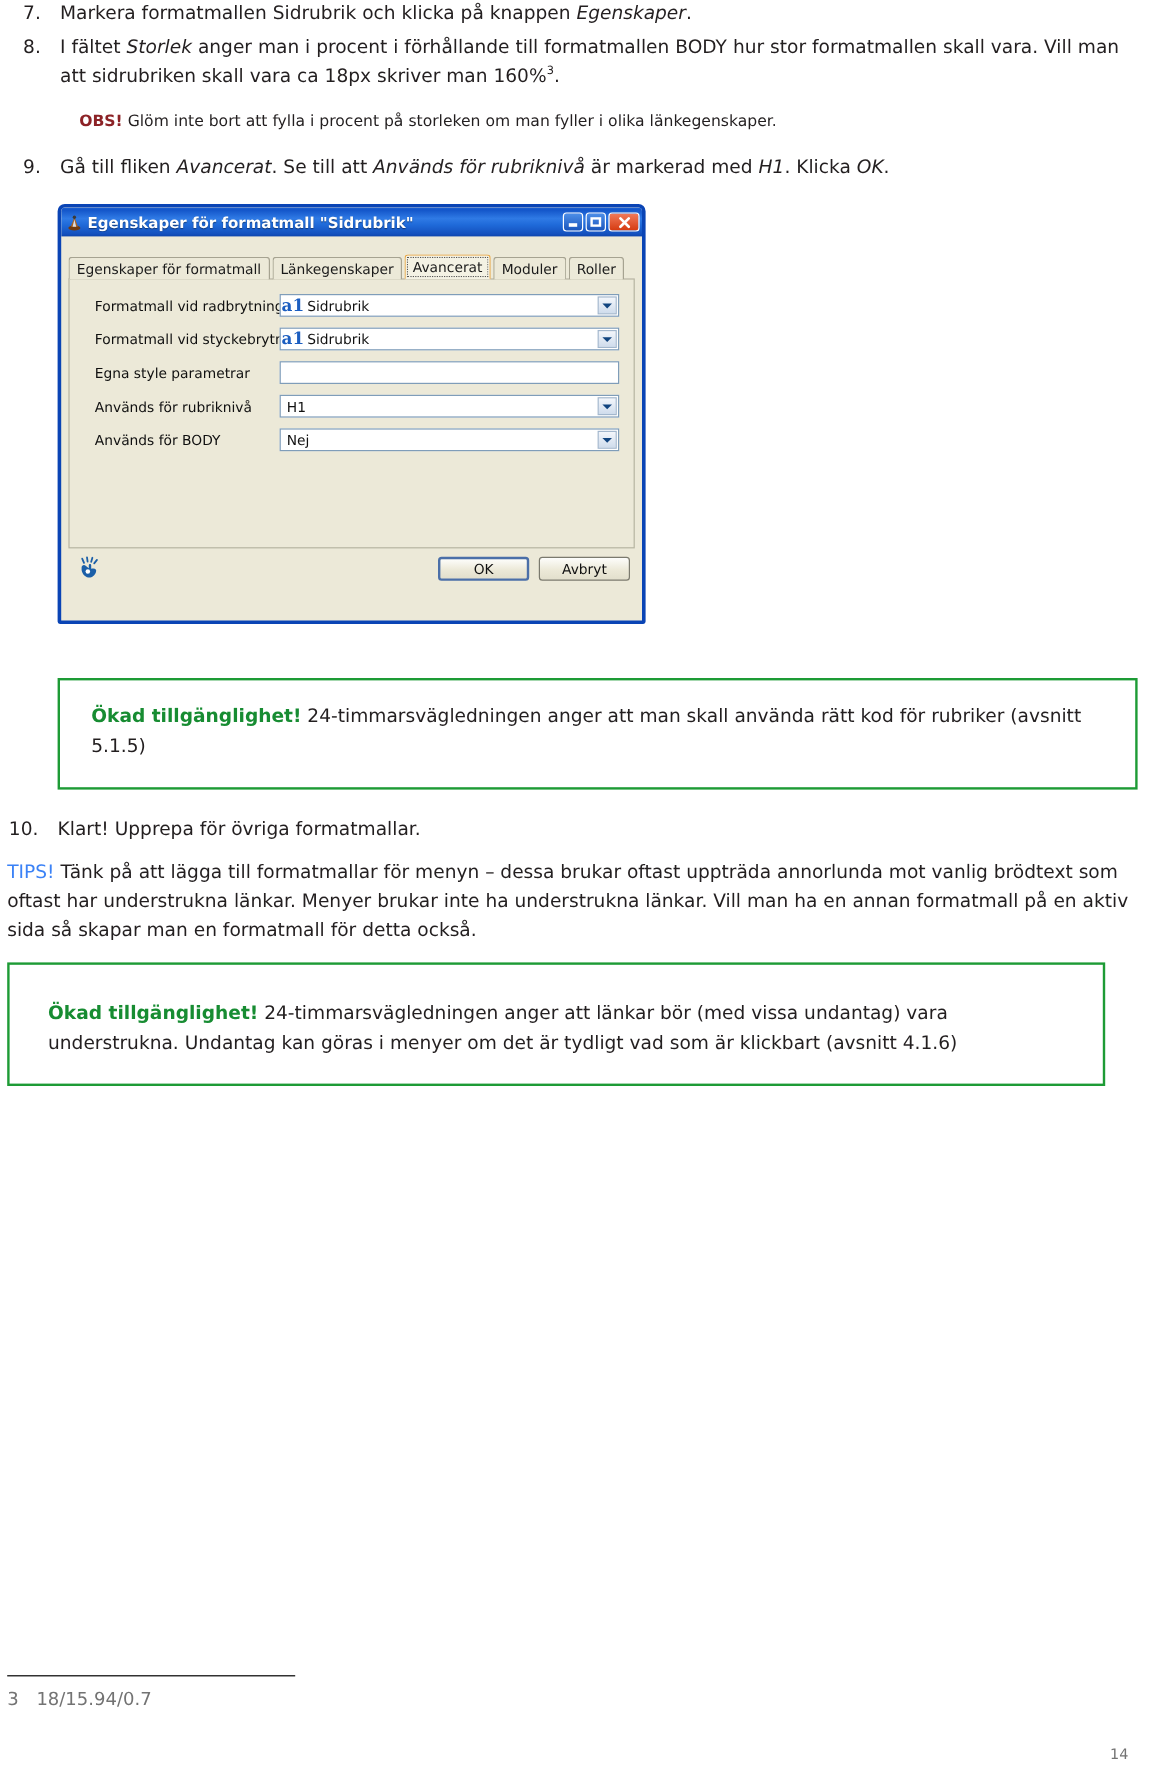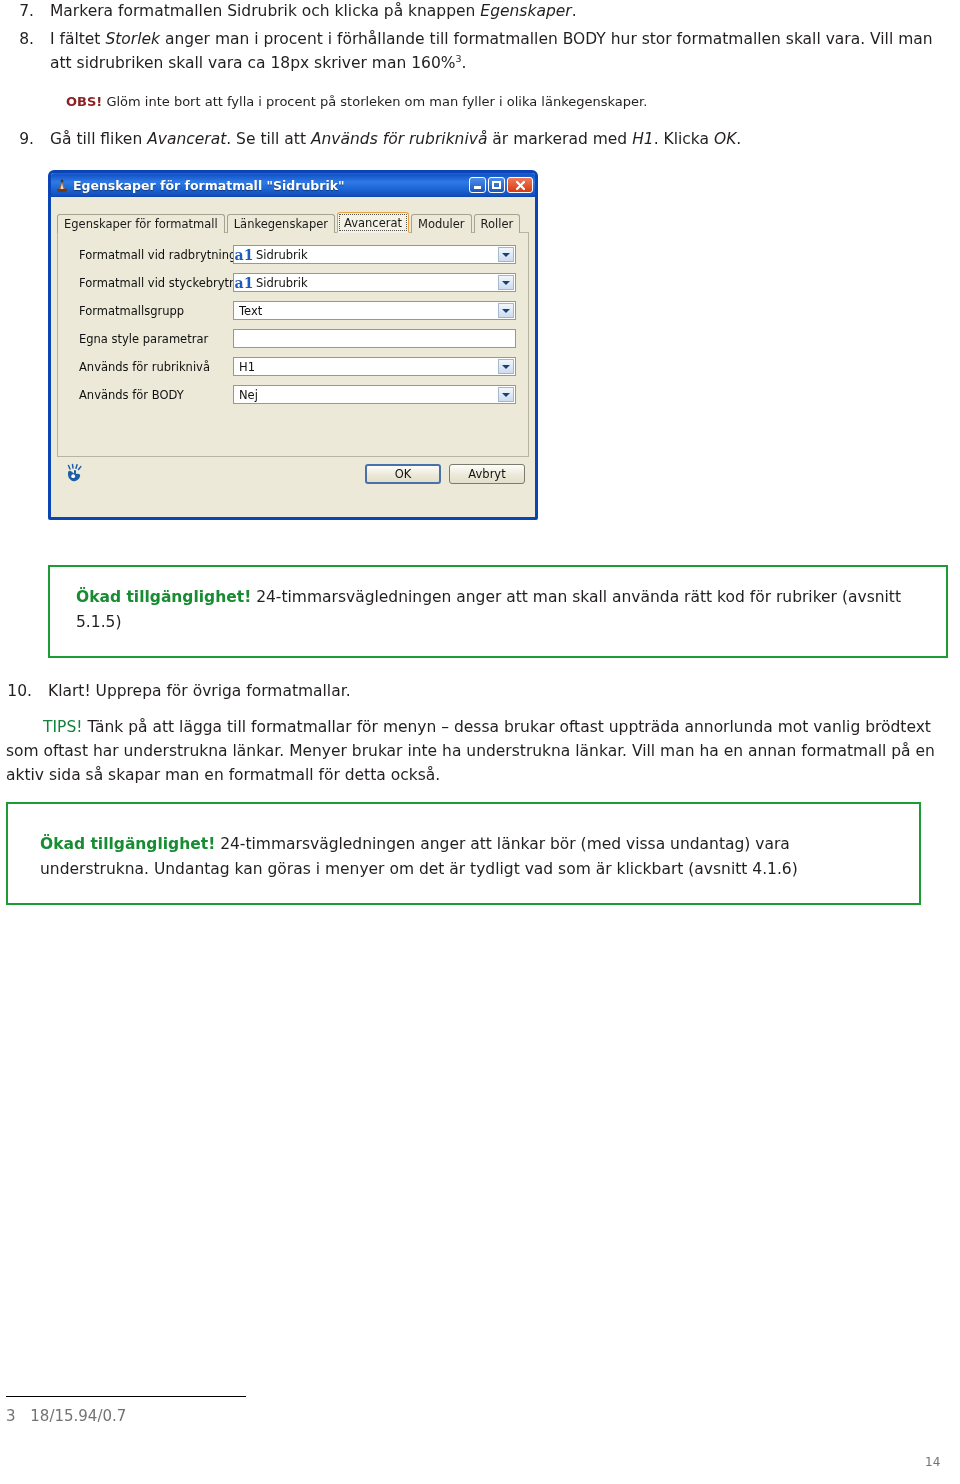--- a/index.html
+++ b/index.html
@@ -36,21 +36,21 @@
     padding-right: 16px;
     box-sizing: border-box;
     font-size: 15.5px;
   }
   .list-body { flex: 1 1 auto; }
 
   .it { font-style: italic; }
   .sup { font-size: 9.5px; vertical-align: super; }
 
   .obs { color: #8c2226; font-weight: 600; }
-  .tips { color: #15803d; font-weight: 400; margin-left: 37px; }
+  .tips { color: #3b82f6; font-weight: 400; }
   .oka { color: #178c32; font-weight: 700; }
 
   
   .greenbox {
     position: absolute;
     border: 2px solid #1d9b35;
     background: #ffffff;
     box-sizing: border-box;
     font-size: 15.5px;
     line-height: 1.6;
@@ -327,29 +327,20 @@
           <span class="xp-label">Formatmall vid styckebrytning</span>
           <span class="xp-field">
             <span class="a1">a1</span>
             <span class="val">Sidrubrik</span>
             <span class="xp-arrow">
                 <i></i>
               </span>
           </span>
         </div>
 
-        <div class="xp-row">
-          <span class="xp-label">Formatmallsgrupp</span>
-          <span class="xp-field">
-            <span class="val">Text</span>
-            <span class="xp-arrow">
-                <i></i>
-              </span>
-          </span>
-        </div>
 
         <div class="xp-row">
           <span class="xp-label">Egna style parametrar</span>
           <span class="xp-field">
             <span class="val"></span>
           </span>
         </div>
 
         <div class="xp-row">
           <span class="xp-label">Används för rubriknivå</span>

